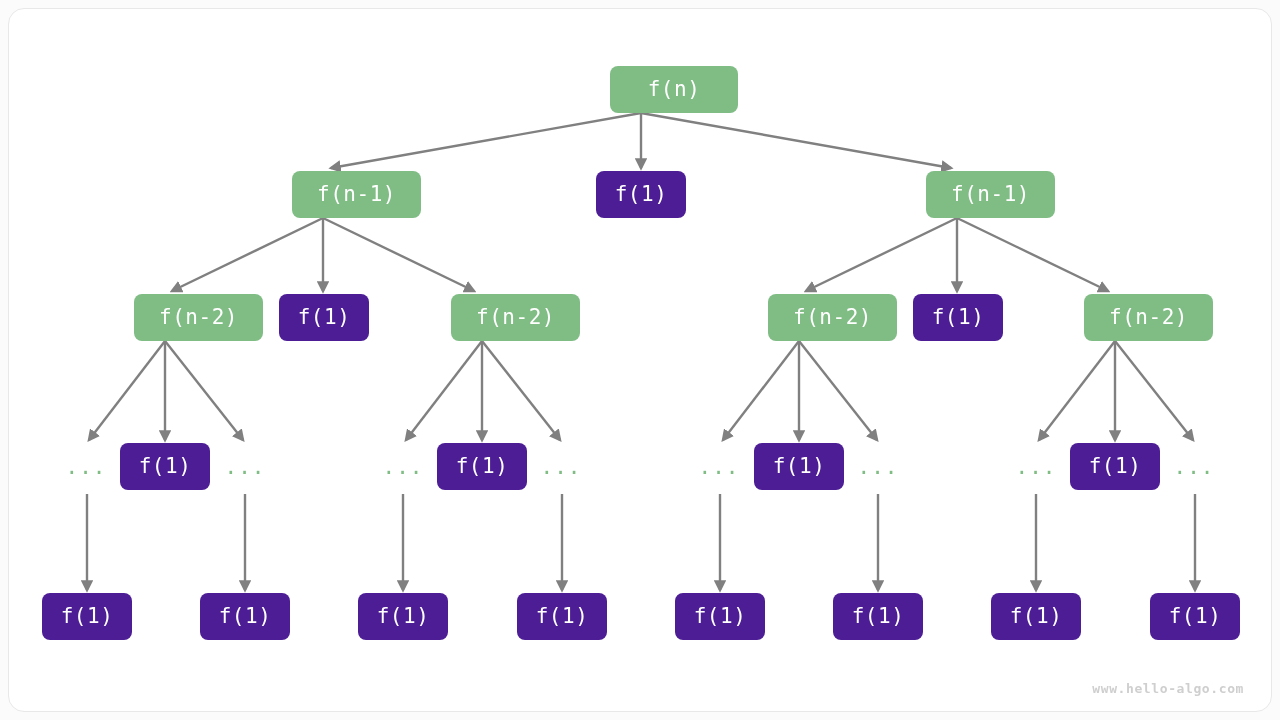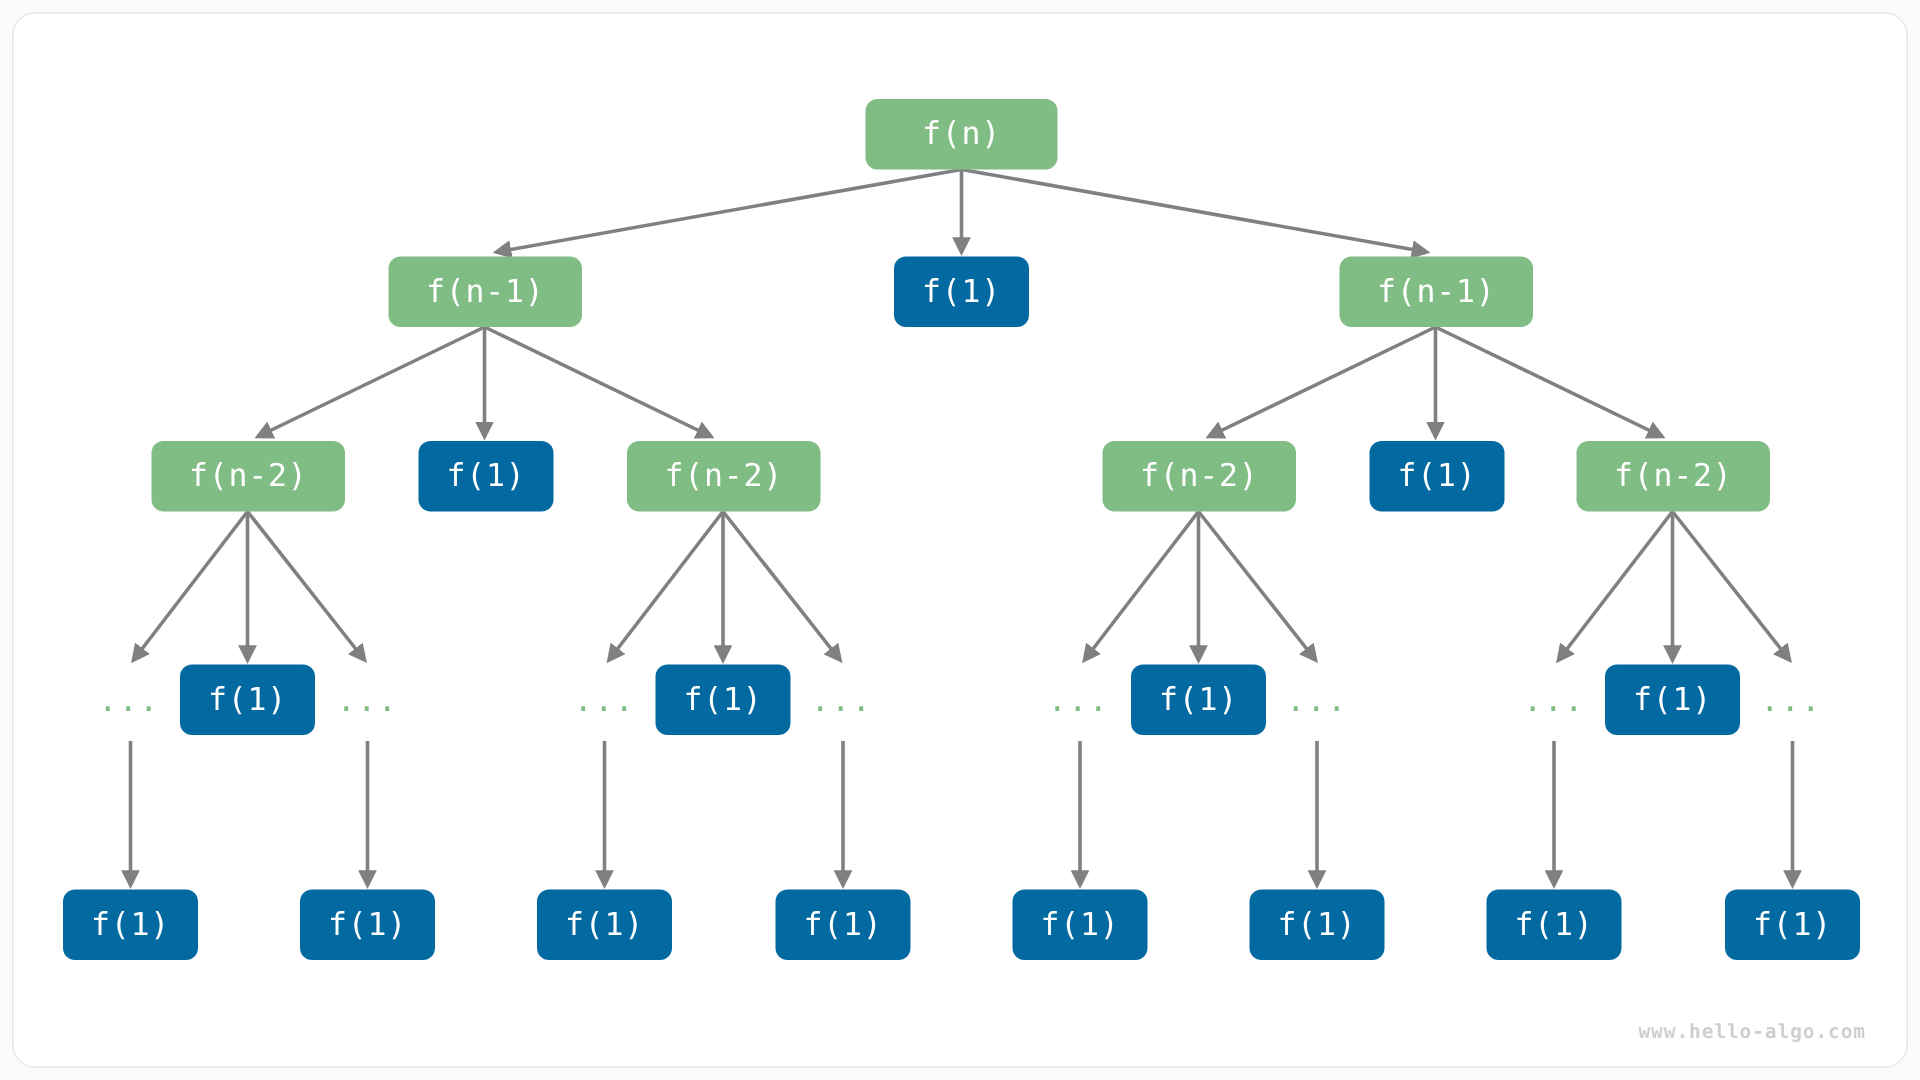--- a/index.html
+++ b/index.html
@@ -39,22 +39,22 @@
     border-radius: 8px;
     color: #ffffff;
     display: flex;
     align-items: center;
     justify-content: center;
     font-size: 21px;
     letter-spacing: 0.5px;
     line-height: 1;
     white-space: nowrap;
   }
-  .node-green { background: #80bd85; }
-  .node-teal  { background: #0369a1; }
+  .node-green { background: #80bd85; margin-left: 33px; }
+  .node-teal  { background: #4c1d95; }
   .ellipsis {
     position: absolute;
     color: #80bd85;
     font-size: 21px;
     letter-spacing: 1px;
     line-height: 1;
     display: flex;
     align-items: center;
     justify-content: center;
     white-space: nowrap;

